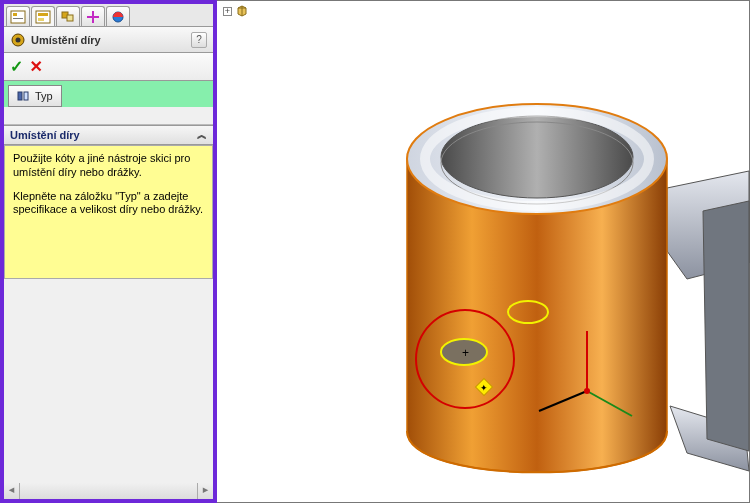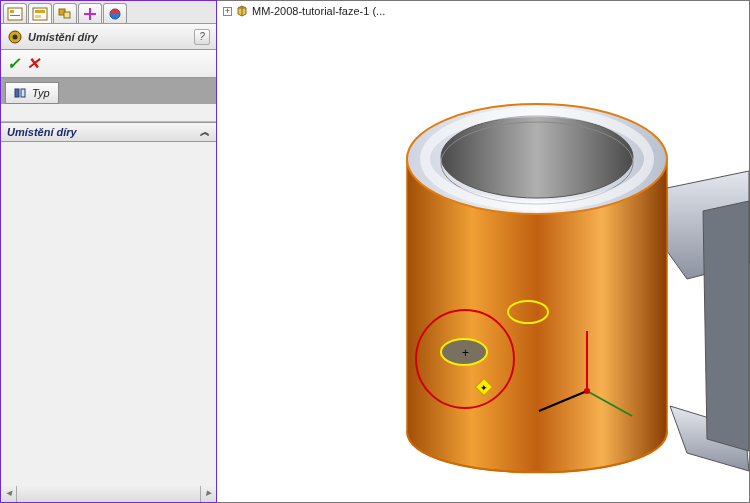--- a/index.html
+++ b/index.html
@@ -13,24 +13,23 @@
     overflow: hidden;
     position: relative;
   }
   .main {
     display: flex;
     height: 100%;
   }
   .sidebar {
     width: 217px;
     background: #f0f0f0;
-    border: 1px solid #6d28d9;
+    border: 4px solid #6d28d9;
     display: flex;
     flex-direction: column;
-    font-style: italic;
   }
   .tab-strip {
     display: flex;
     background: #e8e8e8;
     border-bottom: 1px solid #999;
     padding: 2px 2px 0 2px;
     gap: 1px;
   }
   .tab-icon {
     width: 24px;
@@ -72,21 +71,21 @@
     background: linear-gradient(#fbfbfb,#ececec);
     height: 28px;
     gap: 6px;
   }
   .ok-check { color: #129612; font-size: 16px; font-weight: bold; }
   .cancel-x { color: #d11; font-size: 16px; font-weight: bold; }
   .subtabs {
     display: flex;
     gap: 0;
     padding: 4px 4px 0 4px;
-    background: #a3a3a3;
+    background: #86efac;
   }
   .subtab {
     display: flex;
     align-items: center;
     gap: 4px;
     padding: 3px 8px;
     border: 1px solid #888;
     background: linear-gradient(#fdfdfd,#e2e2e2);
     font-size: 11px;
     color: #222;
@@ -219,38 +218,41 @@
       </div>
     </div>
 
     <div class="spacer"></div>
 
     <div class="section-head">
       <span>Umístění díry</span>
       <span class="chev">︽</span>
     </div>
 
+    <div class="yellow-box">
+      <p>Použijte kóty a jiné nástroje skici pro umístění díry nebo drážky.</p>
+      <p>Klepněte na záložku "Typ" a zadejte specifikace a velikost díry nebo drážky.</p>
+    </div>
 
     <div style="flex:1; position:relative;">
       <div style="position:absolute;left:0;right:0;bottom:0;height:16px;background:linear-gradient(#f0f0f0,#dcdcdc);display:flex;">
         <div style="width:16px;border-right:1px solid #aaa;text-align:center;color:#777;">◂</div>
         <div style="flex:1;"></div>
         <div style="width:16px;border-left:1px solid #aaa;text-align:center;color:#777;">▸</div>
       </div>
     </div>
   </div>
 
   <div class="graphics">
     <div class="tree-node">
       <span class="plusbox">+</span>
       <svg width="14" height="14">
           <path d="M3 4 L7 2 L11 4 L11 10 L7 12 L3 10 Z" fill="#e8c35a" stroke="#8a6d1a"></path>
           <path d="M7 2 L7 12 M3 4 L11 4" stroke="#8a6d1a" fill="none"></path>
         </svg>
-      <span>MM-2008-tutorial-faze-1  (...</span>
     </div>
 
     <svg class="viewport" width="533" height="503" viewBox="0 0 533 503">
       <defs>
         <linearGradient id="turn" x1="0" y1="0" x2="1" y2="0">
           <stop offset="0" stop-color="#a14e08"></stop>
           <stop offset="0.25" stop-color="#f0a034"></stop>
           <stop offset="0.5" stop-color="#c06010"></stop>
           <stop offset="0.75" stop-color="#f7b050"></stop>
           <stop offset="1" stop-color="#8a3e05"></stop>

